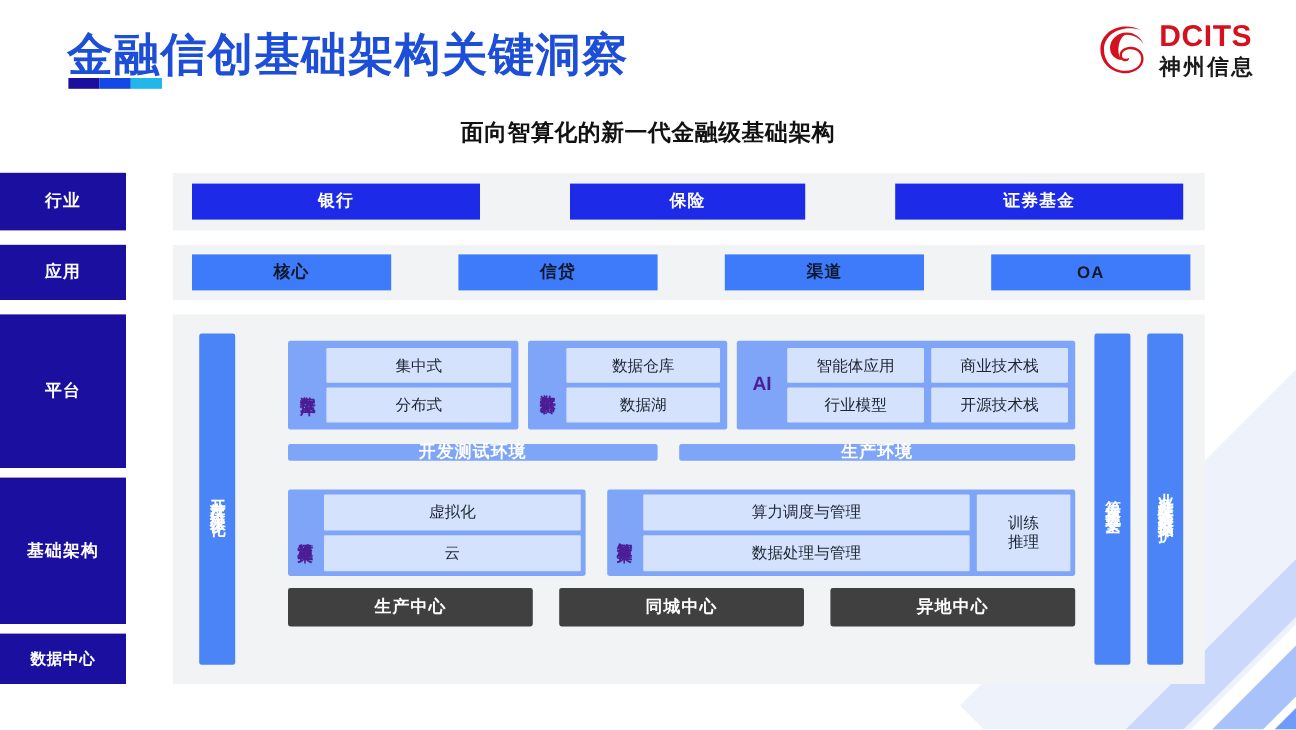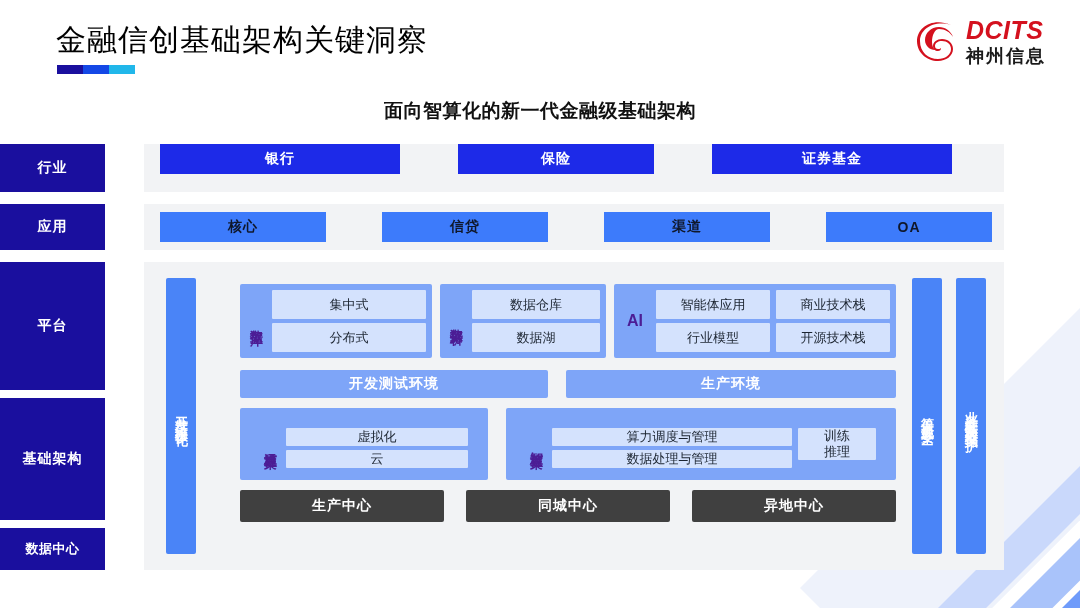--- a/index.html
+++ b/index.html
@@ -27,36 +27,36 @@
             transform: rotate(-45deg); border-radius: 0; }
   .d1 { background: #eef2fb; width: 600px; height: 150px; left: 60px;  bottom: -130px; }
   .d2 { background: #c9d8fb; width: 600px; height: 34px;  left: 120px; bottom: -112px; }
   .d3 { background: #a9c3fa; width: 600px; height: 30px;  left: 150px; bottom: -150px; }
   .d4 { background: #6f9bfa; width: 600px; height: 52px;  left: 178px; bottom: -196px; }
   .d5 { background: #1c63f5; width: 600px; height: 120px; left: 238px; bottom: -300px; }
 
   
   .title {
     position: absolute; left: 56px; top: 20px;
-    font-size: 30px; font-weight: normal; color: #000000;
+    font-size: 38px; font-weight: bold; color: #1d4ed8;
     letter-spacing: 1px; white-space: nowrap;
   }
   .accent { position: absolute; left: 57px; top: 65px; display: flex; height: 9px; }
   .accent span { display: block; height: 9px; }
   .accent .a1 { width: 26px; background: #1a0f9e; }
   .accent .a2 { width: 26px; background: #1448e6; }
   .accent .a3 { width: 26px; background: #21b7ea; }
 
   
   .logo { position: absolute; right: 34px; top: 18px; display: flex;
           align-items: center; gap: 7px; }
   .logo-mark { width: 44px; height: 46px; flex: 0 0 auto; }
   .logo-txt { display: flex; flex-direction: column; line-height: 1; }
   .logo-en { font-size: 25px; font-weight: bold; color: #d4111e;
-             letter-spacing: 0.5px; font-style: italic; }
+             letter-spacing: 0.5px; }
   .logo-cn { font-size: 18px; font-weight: bold; color: #1a1a1a;
              letter-spacing: 2px; margin-top: 4px; }
 
   .subtitle {
     position: absolute; left: 0; right: 0; top: 98px;
     text-align: center; font-size: 19px; font-weight: bold; color: #111111;
     letter-spacing: 0.5px;
   }
   .rail-item {
     position: absolute; left: 0; width: 105px;
@@ -71,21 +71,21 @@
   .r-dc       { top: 528px; height: 42px; font-size: 13px; letter-spacing: 0.5px; }
 
   
   .panel { position: absolute; left: 144px; width: 860px; background: #f2f3f5; }
   .p-industry { top: 144px; height: 48px; }
   .p-app      { top: 204px; height: 46px; }
   .p-main     { top: 262px; height: 308px; }
 
   
   .industry-row { position: absolute; inset: 0; display: flex;
-                  padding: 0 12px; gap: 0; }
+                  align-items: center; padding: 0 12px; gap: 17px; }
   .chip-ind {
     background: #1d2ae8; color: #fff; font-size: 14px; font-weight: bold;
     height: 30px; display: flex; align-items: center; justify-content: center;
     letter-spacing: 1px;
   }
   .chip-ind.w1 { width: 240px; margin-left: 4px; }
   .chip-ind.w2 { width: 196px; margin-left: 58px; }
   .chip-ind.w3 { width: 240px; margin-left: 58px; }
 
   
@@ -137,35 +137,35 @@
   .cell {
     background: #d4e2fd; color: #1b2430; font-size: 13px;
     display: flex; align-items: center; justify-content: center;
     flex: 1; border-radius: 1px; white-space: nowrap;
   }
   .g-db { left: 0;   top: 0; width: 192px; height: 74px; }
   .g-da { left: 200px; top: 0; width: 166px; height: 74px; }
   .g-ai { left: 374px; top: 0; width: 282px; height: 74px; }
 
   
-  .row2 { position: absolute; left: 0; top: 92px; width: 100%; height: 28px;
+  .row2 { position: absolute; left: 0; top: 92px; width: 100%; height: 14px;
           display: flex; gap: 18px; }
   .band {
     background: #7ea5f8; color: #ffffff; font-size: 14px; font-weight: bold;
     display: flex; align-items: center; justify-content: center;
     border-radius: 2px; letter-spacing: 1px;
   }
   .band.dev  { width: 308px; }
   .band.prod { flex: 1; }
 
   
   .row3 { position: absolute; left: 0; top: 130px; width: 100%; height: 72px;
           display: flex; gap: 18px; }
   .fw { background: #7ea5f8; border-radius: 2px; display: flex;
-        padding: 20px; gap: 6px; }
+        padding: 4px; gap: 6px; }
   .fw.general { width: 248px; }
   .fw.smart   { flex: 1; }
   .fw-body { display: flex; flex-direction: column; gap: 4px; flex: 1; }
   .fw-wide { display: flex; gap: 6px; flex: 1; }
   .fw-stack { display: flex; flex-direction: column; gap: 4px; flex: 1; }
   .cell-tall { background: #d4e2fd; color: #1b2430; font-size: 13px;
                display: flex; flex-direction: column; align-items: center;
                justify-content: center; width: 78px; flex: 0 0 78px;
                border-radius: 1px; line-height: 1.25; }
 

